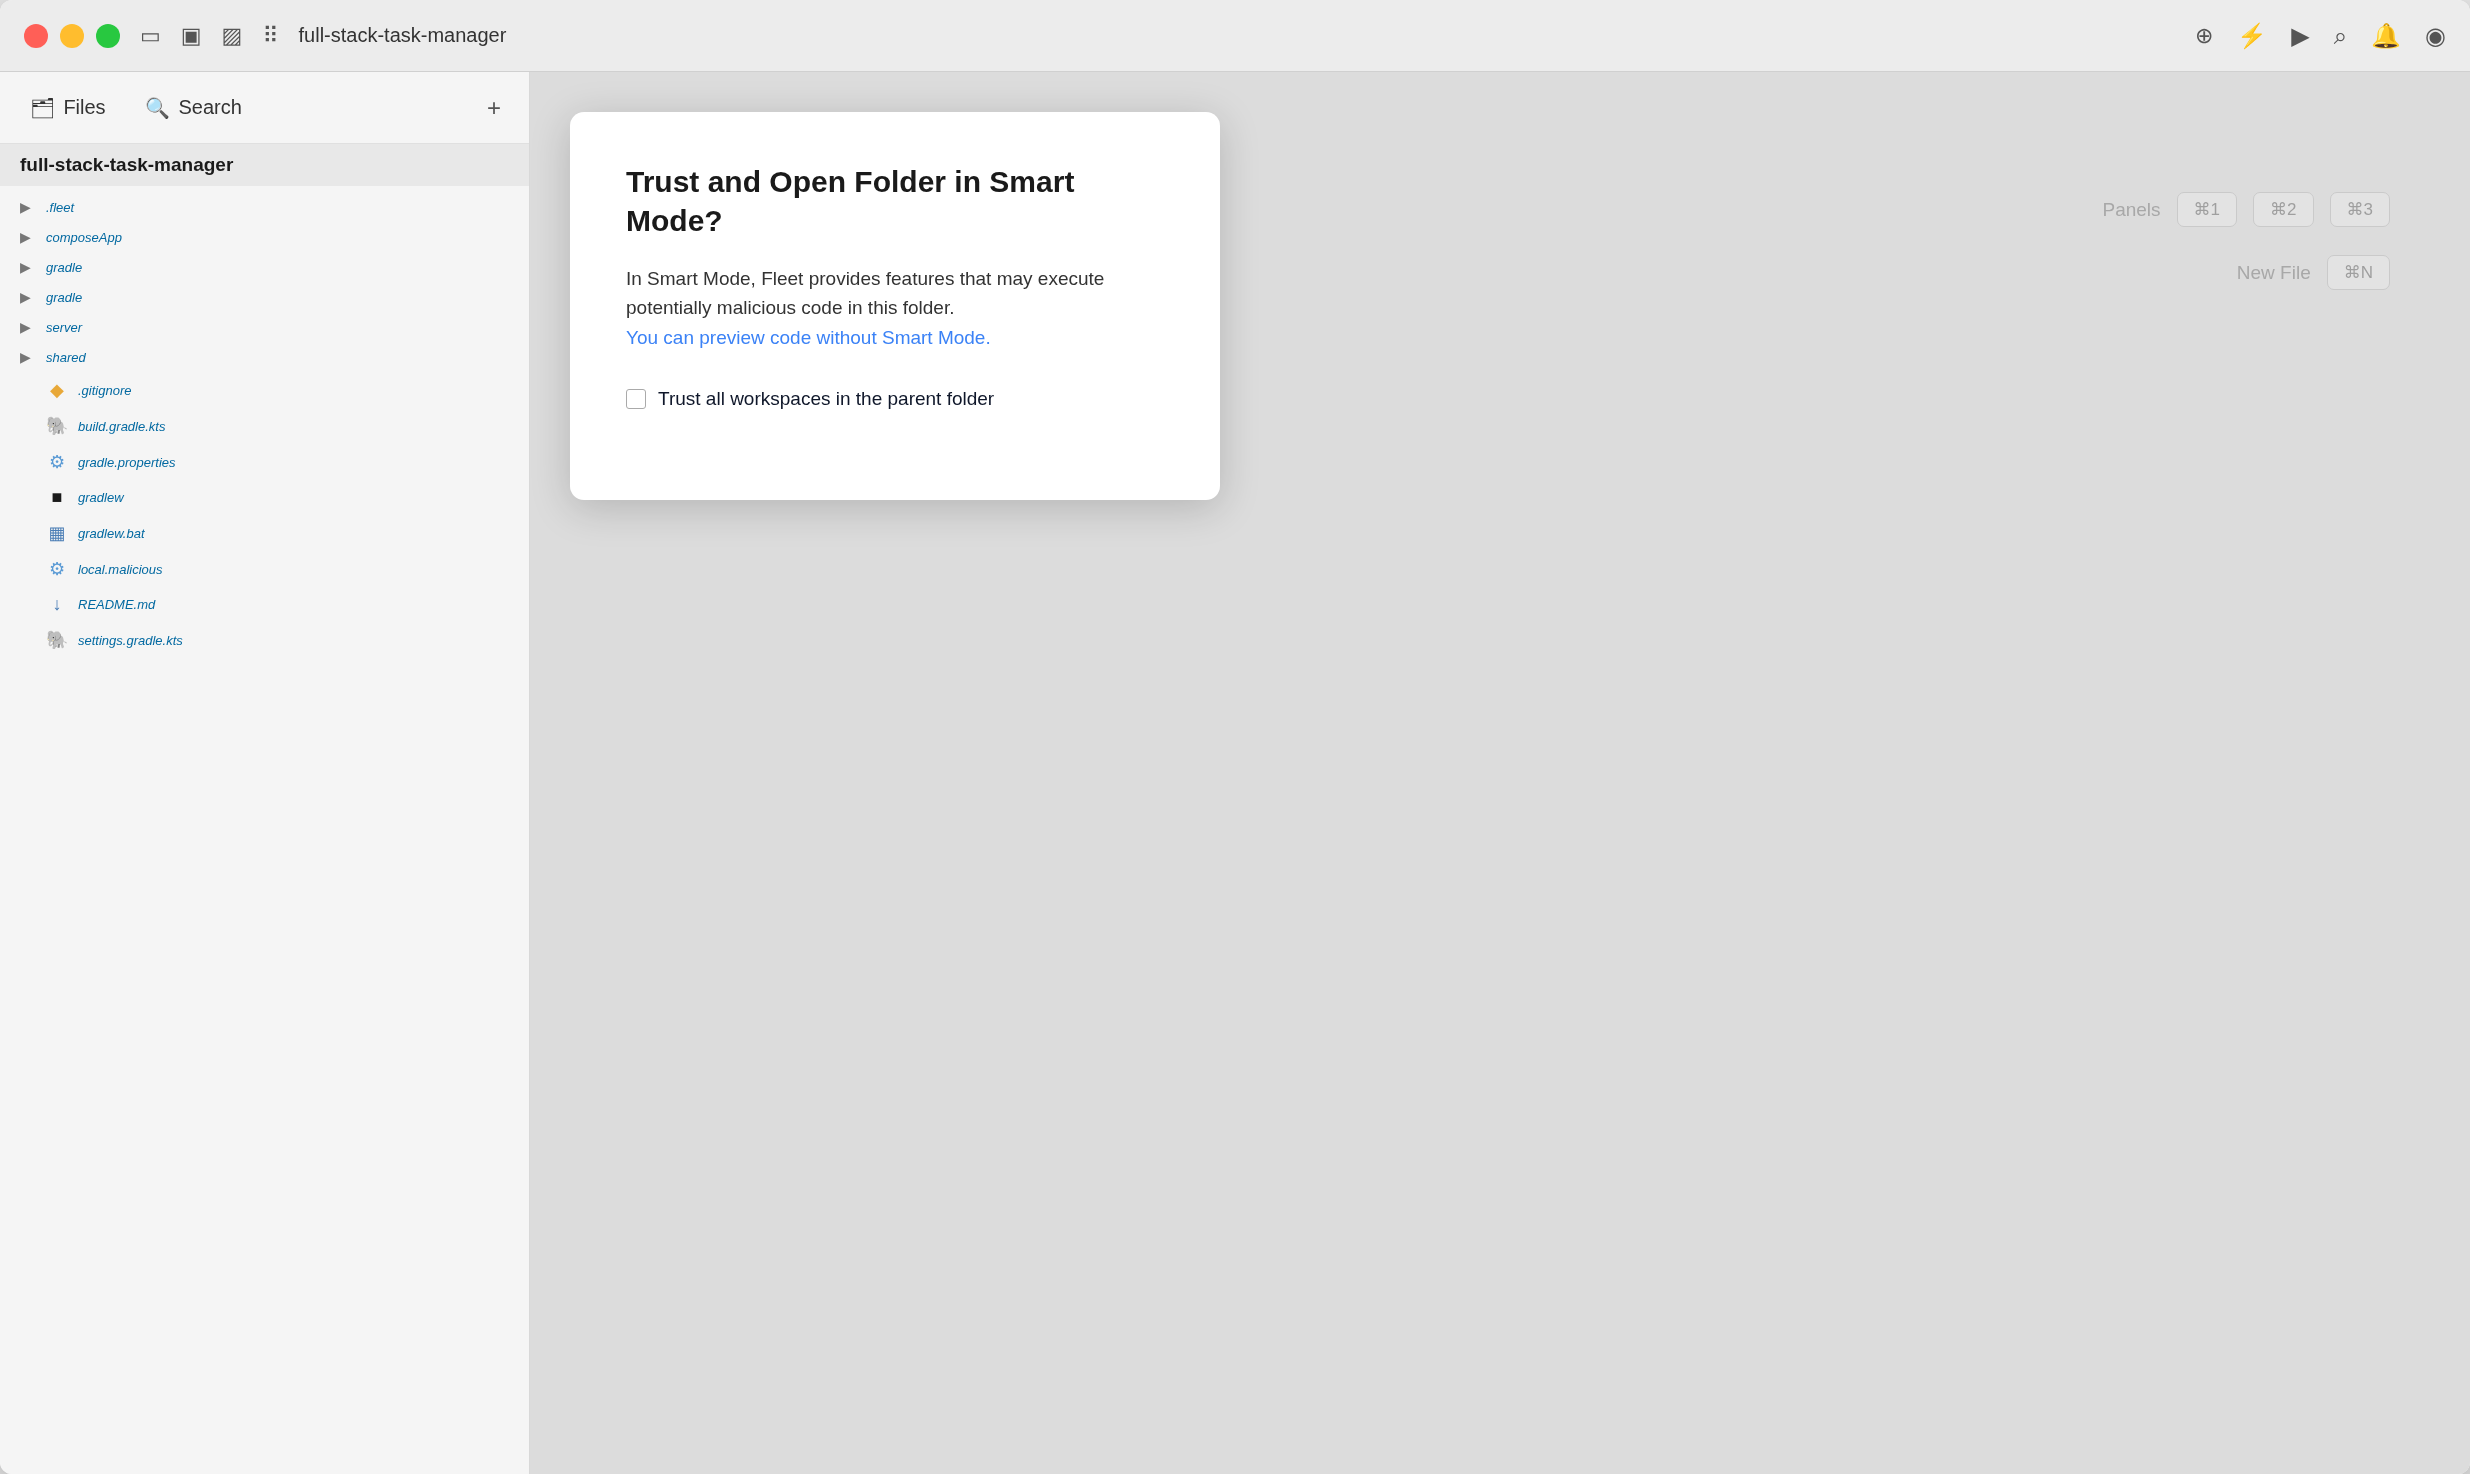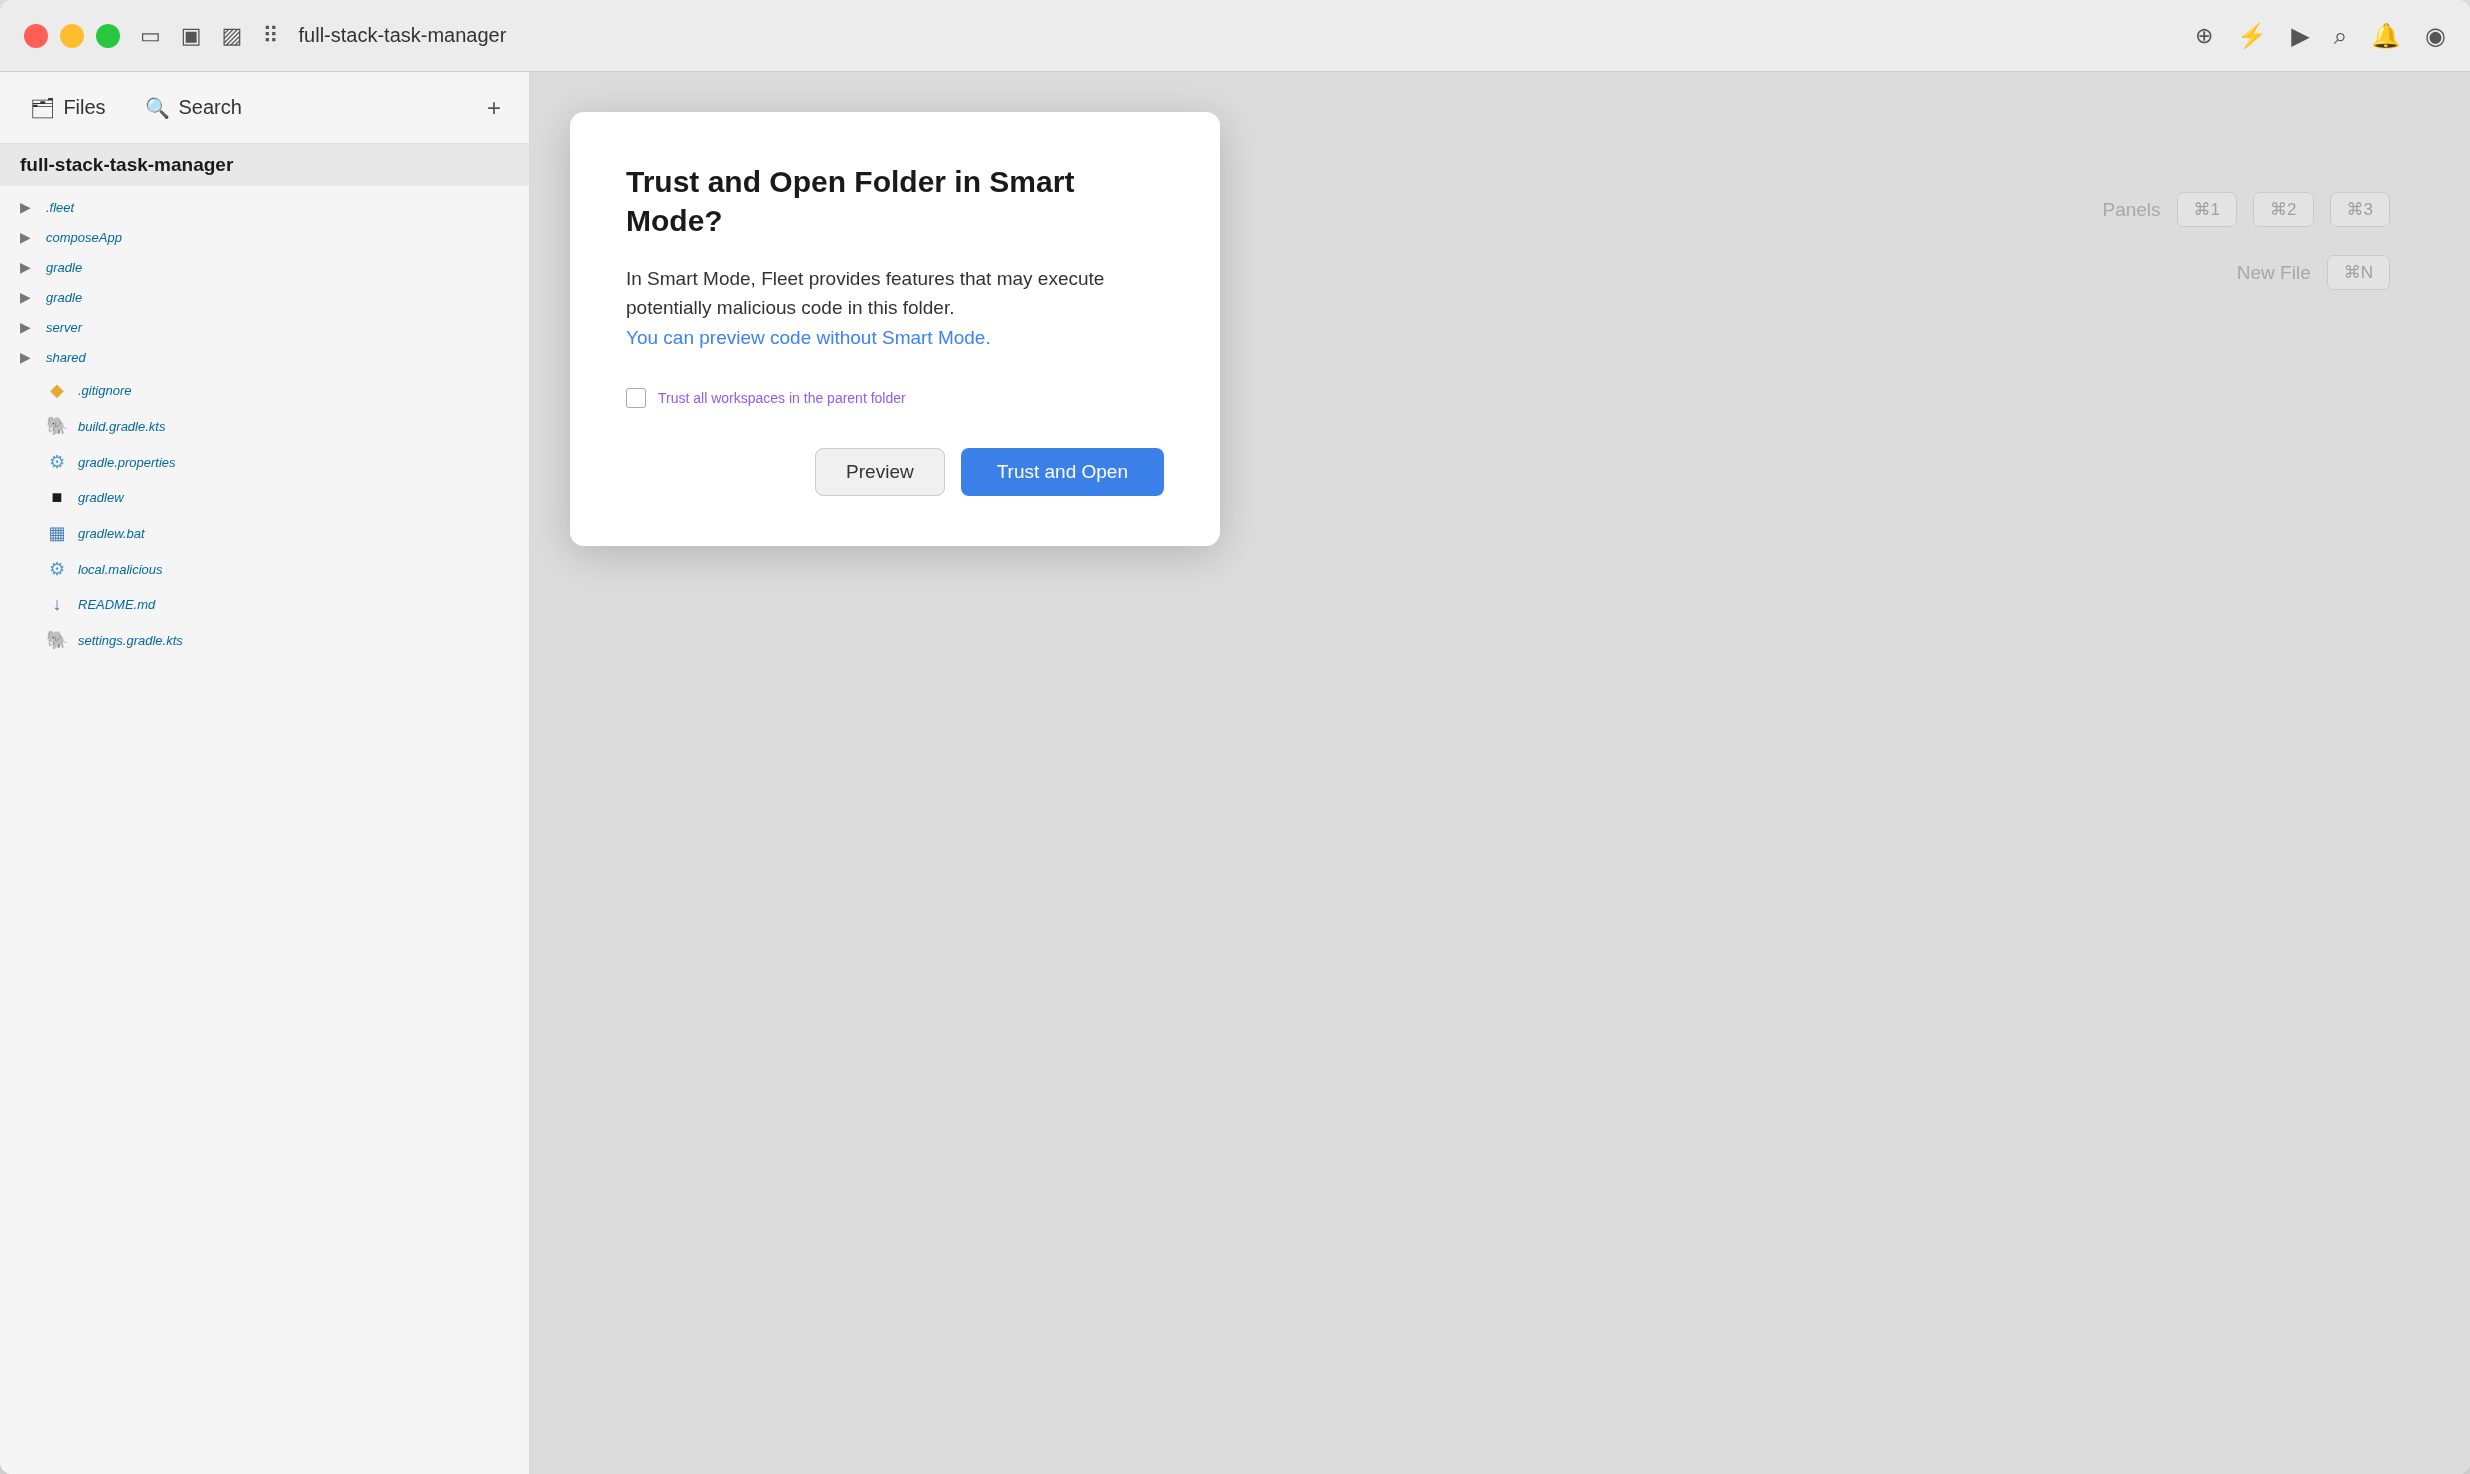--- a/index.html
+++ b/index.html
@@ -236,22 +236,22 @@
       width: 20px;
       height: 20px;
       border: 1.5px solid #aaa;
       border-radius: 3px;
       background: #fff;
       flex-shrink: 0;
       cursor: pointer;
     }
 
     .dialog-checkbox-label {
-      font-size: 14px;
-      color: #8b5cf6;
+      font-size: 19px;
+      color: #0f172a;
     }
 
     .dialog-actions {
       display: flex;
       justify-content: flex-end;
       gap: 16px;
     }
 
     .btn-preview {
       background: #f0f0f0;
@@ -452,21 +452,17 @@
 
       <div class="modal-backdrop">
         <div class="dialog">
           <div class="dialog-title">Trust and Open Folder in Smart Mode?</div>
           <div class="dialog-body">In Smart Mode, Fleet provides features that may execute potentially malicious code in this folder.</div>
           <div class="dialog-body2">You can preview code without Smart Mode.</div>
           <div class="dialog-checkbox-row">
             <div class="dialog-checkbox"></div>
             <span class="dialog-checkbox-label">Trust all workspaces in the parent folder</span>
           </div>
-          <div class="dialog-actions">
-            <button class="btn-preview">Preview</button>
-            <button class="btn-trust">Trust and Open</button>
-          </div>
         </div>
       </div>
     </div>
   </div>
 </div>
 
 </body></html>

